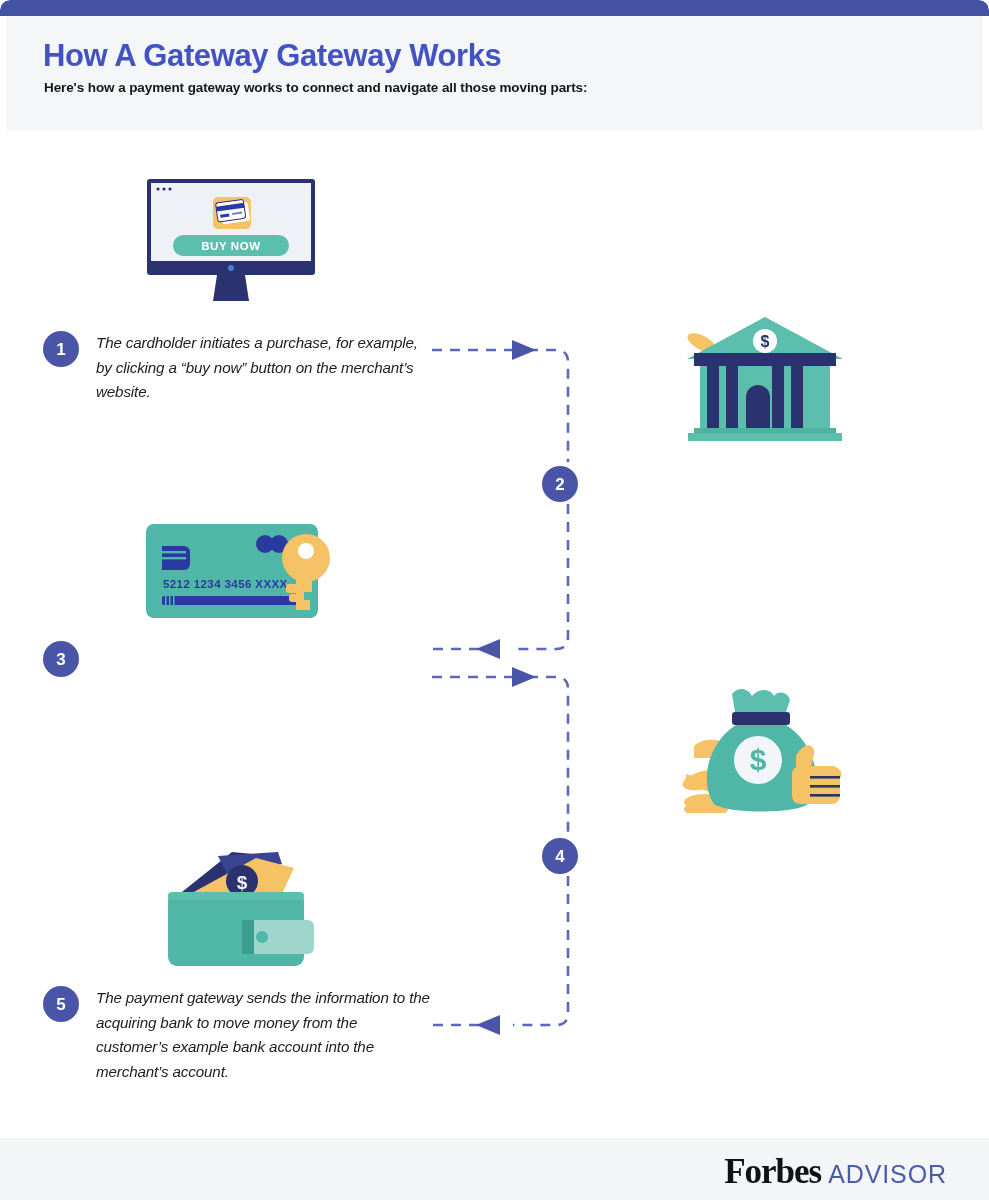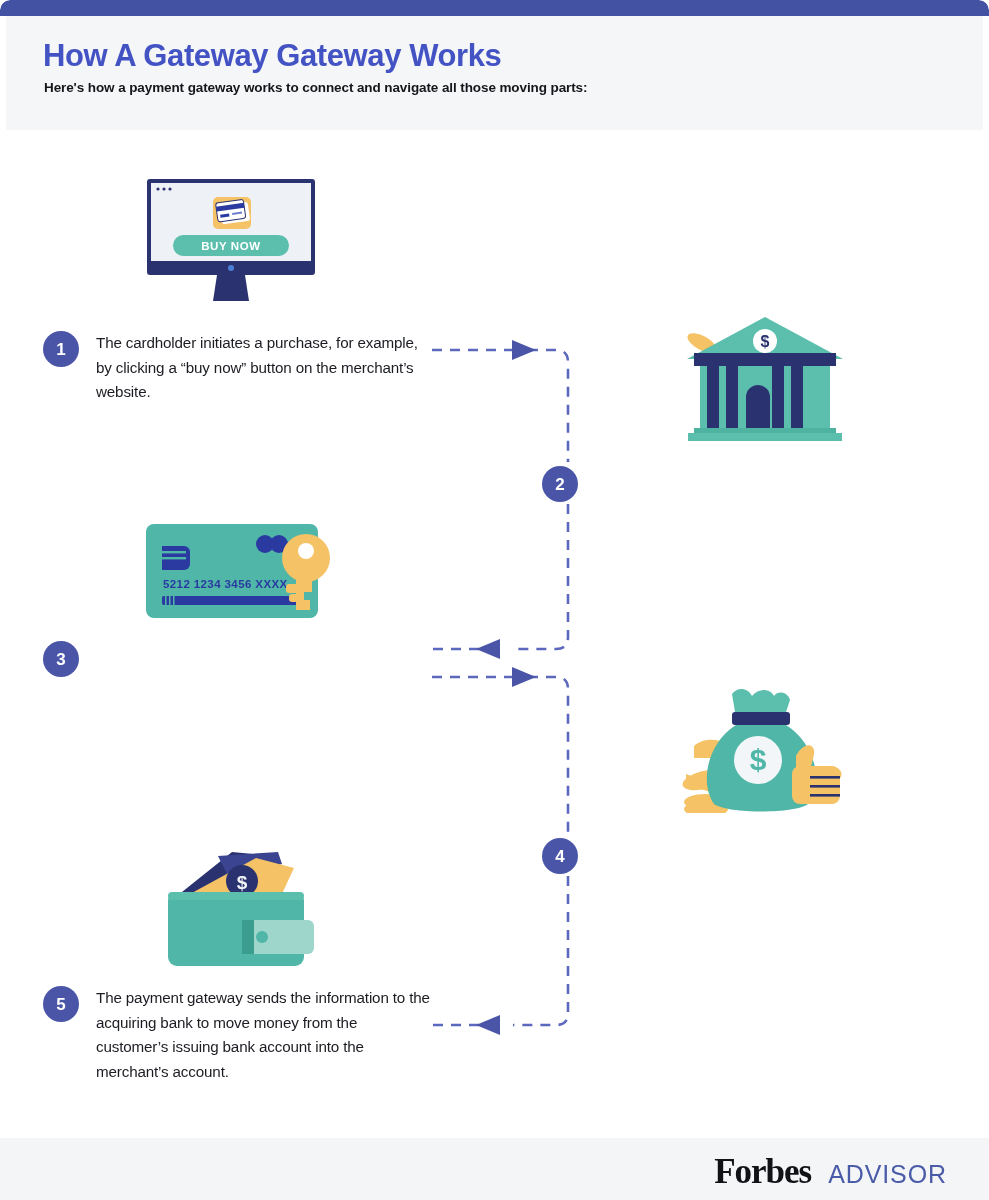--- a/index.html
+++ b/index.html
@@ -48,21 +48,21 @@
   #body { position: absolute; left: 6px; top: 130px; width: 977px; height: 1008px; background:#fff; }
 
   
   #footer {
     position: absolute; left: 0; top: 1138px;
     width: 989px; height: 62px;
     background: #f4f5f7;
   }
   #logo {
     position: absolute; right: 42px; top: 14px;
-    display: flex; align-items: baseline; gap: 10px;
+    display: flex; align-items: baseline; 
   }
   #logo-forbes {
     font-family: "Liberation Serif", serif;
     font-size: 35px; font-weight: 700; color: #111216;
     letter-spacing: -1px;
   }
   #logo-advisor {
     font-size: 25px; font-weight: 400; color: #4a5ba8;
     letter-spacing: 0.9px;
     margin-left: 7px;
@@ -79,20 +79,21 @@
     display: flex; align-items: center; justify-content: center;
     line-height: 1;
   }
   .step-text {
     margin-left: 17px;
     font-size: 15.2px;
     line-height: 24.7px;
     color: #1b1d22;
     font-weight: 500;
     letter-spacing: -0.15px;
+    font-style: italic;
   }
 
   #step1 { left: 43px; top: 331px; width: 380px; }
   #step2 { left: 542px; top: 466px; width: 410px; }
   #step3 { left: 43px; top: 641px; width: 380px; }
   #step4 { left: 542px; top: 838px; width: 410px; }
   #step5 { left: 43px; top: 986px; width: 390px; }
 
   
   #connectors { position: absolute; left: 0; top: 0; width: 989px; height: 1200px; pointer-events: none; }
@@ -276,21 +277,21 @@
   <div class="step" id="step3">
     <div class="badge">3</div>
   </div>
 
   <div class="step" id="step4">
     <div class="badge">4</div>
   </div>
 
   <div class="step" id="step5">
     <div class="badge">5</div>
-    <div class="step-text">The payment gateway sends the information to the acquiring bank to move money from the customer’s issuing bank account into the merchant’s account.</div>
+    <div class="step-text">The payment gateway sends the information to the acquiring bank to move money from the customer’s example bank account into the merchant’s account.</div>
   </div>
 
   <div id="footer">
     <div id="logo">
       <span id="logo-forbes">Forbes</span>
       <span id="logo-advisor">ADVISOR</span>
     </div>
   </div>
 
 </div>

